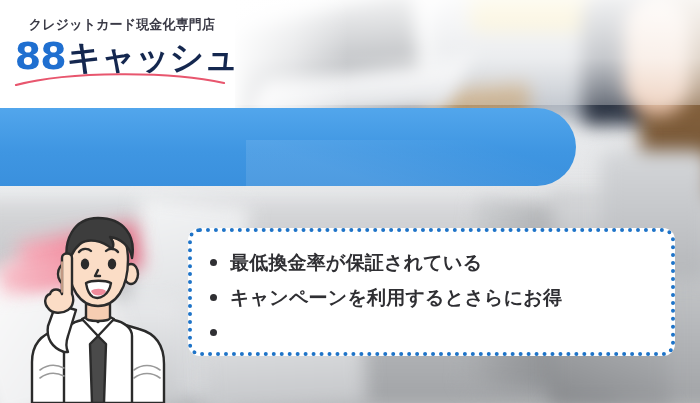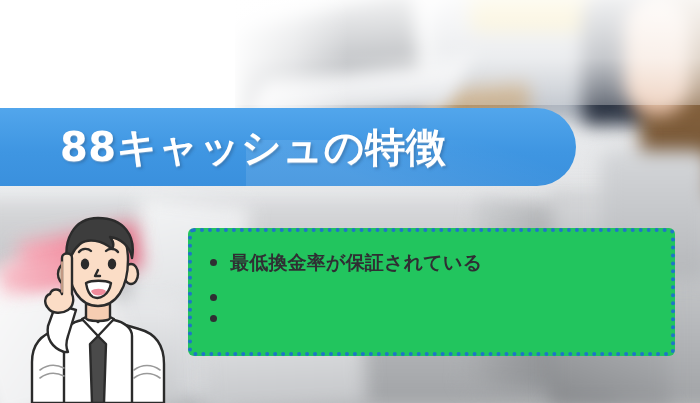--- a/index.html
+++ b/index.html
@@ -107,23 +107,23 @@
     position:absolute;left:60px;top:118px;
     font-size:40px;font-weight:700;color:#ffffff;
     letter-spacing:.5px;white-space:nowrap;line-height:58px;
     text-shadow:2px 2px 3px rgba(40,80,120,.38), 0 1px 0 rgba(255,255,255,.35);
     font-family:"DejaVu Sans","Liberation Sans",sans-serif;
   }
 
   
   .card{
     position:absolute;left:188px;top:228px;width:487px;height:128px;
-    background:#22c55e;
+    background:#ffffff;
     border:4px dotted #1f74c8;
-    border-radius:6px;
+    border-radius:12px;
     box-sizing:border-box;
   }
   .card ul{list-style:none;margin:0;padding:13px 0 0 18px;}
   .card li{
     display:flex;align-items:flex-start;
     font-size:19px;font-weight:700;color:#2f2f33;
     line-height:35px;white-space:nowrap;letter-spacing:.2px;
   }
   .card li .dot{
     display:inline-block;width:7px;height:7px;border-radius:50%;
@@ -158,34 +158,45 @@
     <div class="ph ph-cup"></div>
     <div class="ph ph-boxMid"></div>
     <div class="ph ph-paperL"></div>
     <div class="ph ph-pink"></div>
     <div class="ph ph-pink2"></div>
     <div class="white-top"></div>
     <div class="white-left"></div>
     <div class="white-left-fade"></div>
   </div>
 
+  <div class="logo">
+    <div class="tagline">クレジットカード現金化専門店</div>
+    <div class="wordmark">
+      <span class="w88">88</span><span class="wkana">キャッシュ</span>
+    </div>
+    <div class="swoosh">
+      <svg width="212" height="14" viewBox="0 0 212 14">
+        <path d="M2 13 C 55 -1, 157 -1, 210 11" fill="none" stroke="#e8566e" stroke-width="2.2" stroke-linecap="round"></path>
+      </svg>
+    </div>
+  </div>
 
   <div class="band">
     <div class="sheen"></div>
   </div>
-  <div class="band-title">88キャッシュの特徴</div>
 
   <div class="card">
     <ul>
       <li>
         <span class="dot"></span>
         <span>最低換金率が保証されている</span>
       </li>
       <li>
         <span class="dot"></span>
+        <span>キャンペーンを利用するとさらにお得</span>
       </li>
       <li>
         <span class="dot"></span>
       </li>
     </ul>
   </div>
 
   <div class="mascot">
     <svg width="192" height="191" viewBox="0 0 192 191">
       <g stroke="#2b2b2b" stroke-width="2.4" stroke-linejoin="round" stroke-linecap="round">

